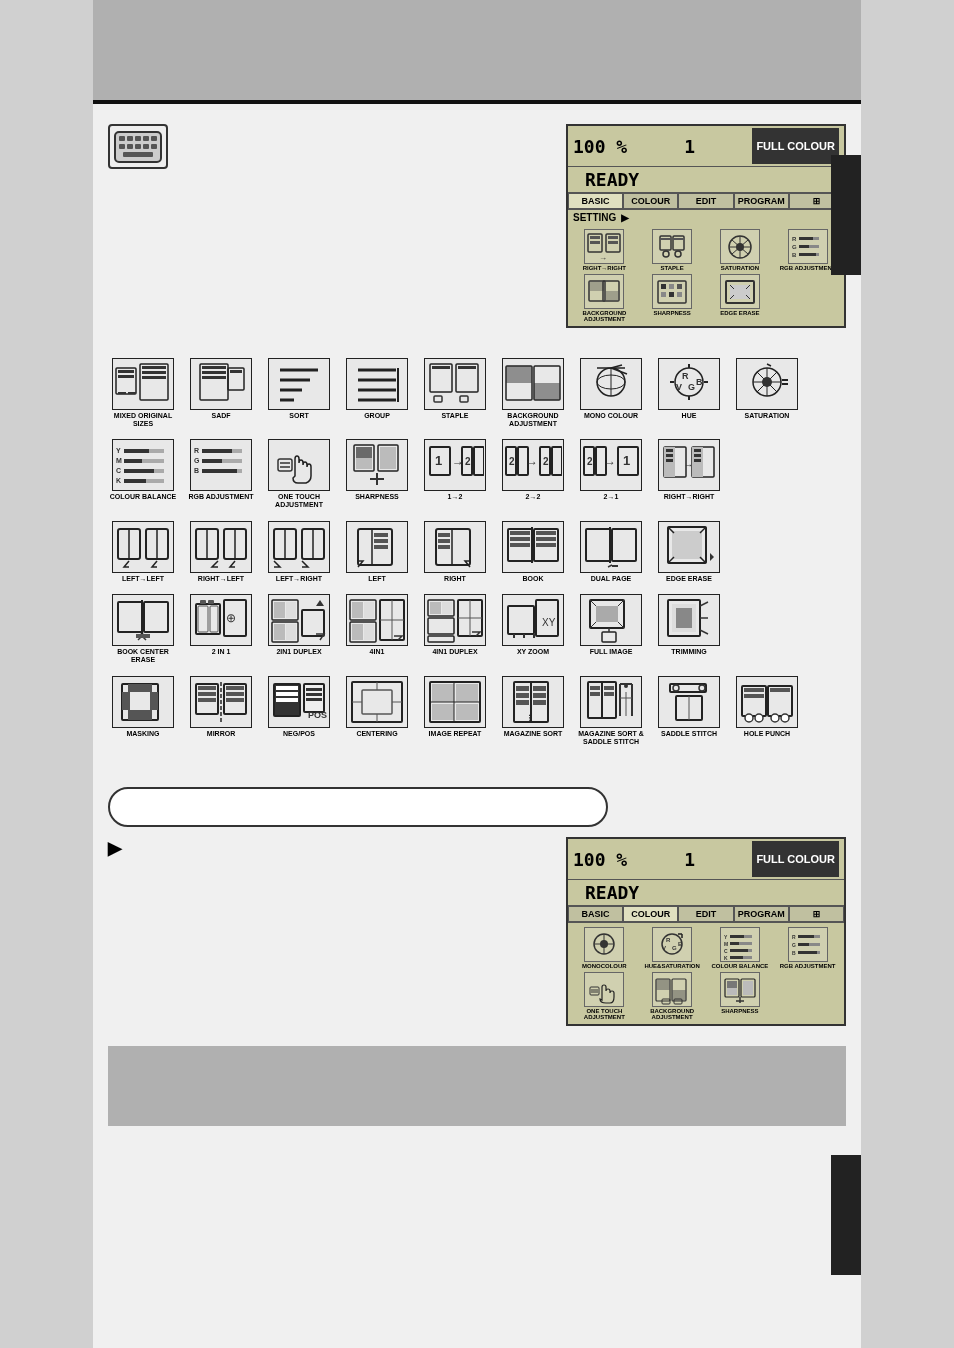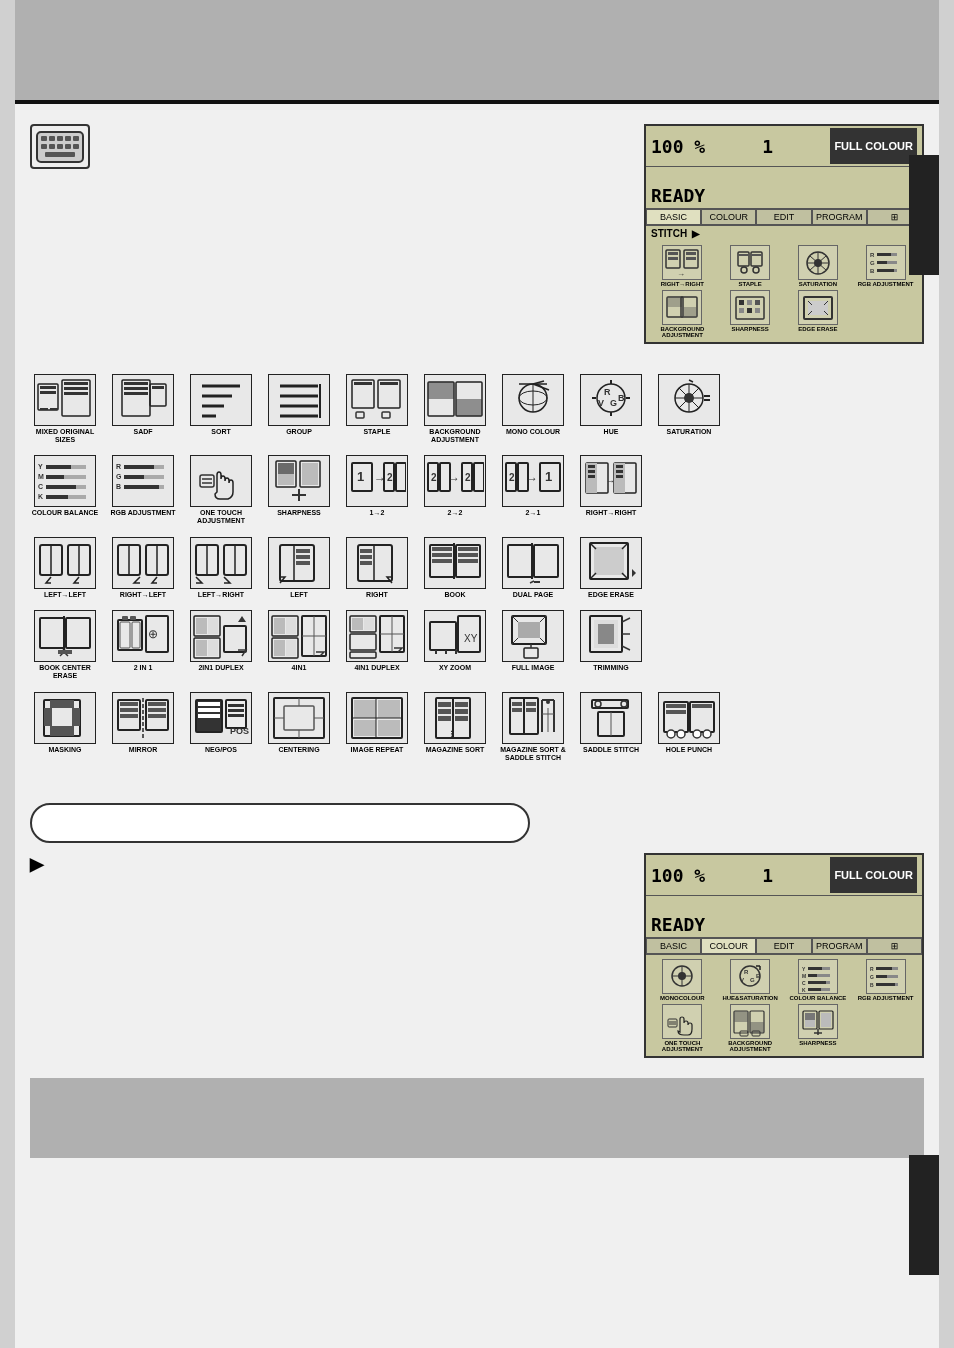--- a/index.html
+++ b/index.html
@@ -6,21 +6,21 @@
     body {
       width: 954px;
       min-height: 1348px;
       background: #d0d0d0;
       font-family: Arial, sans-serif;
       position: relative;
       overflow-x: hidden;
     }
 
     .page-content {
-      width: 924px;
+      width: 768px;
       margin: 0 auto;
       background: #f0f0f0;
       min-height: 1348px;
       position: relative;
     }
 
     
     .right-tab {
       position: absolute;
       right: 0;
@@ -122,37 +122,36 @@
       font-weight: bold;
       background: #333;
       color: #fff;
       padding: 12px 4px;
     }
 
     .lcd-ready {
       font-size: 18px;
       font-weight: bold;
       font-family: monospace;
-      padding: 2px 5px;
+      padding: 2px 17px;
       background: #c8c8a0;
       border-bottom: 1px solid #555;
-      margin-top: 16px;
     }
 
     .lcd-tabs {
       display: flex;
       background: #a0a080;
       border-bottom: 1px solid #555;
     }
 
     .lcd-tab {
       flex: 1;
       text-align: center;
       font-size: 9px;
-      font-weight: normal;
+      font-weight: bold;
       padding: 2px 1px;
       border: 1px solid #555;
       cursor: pointer;
       background: #c0c0a0;
     }
 
     .lcd-tab.active {
       background: #e0e0c0;
     }
 
@@ -302,21 +301,21 @@
         </div>
         <div class="lcd-ready">READY</div>
         <div class="lcd-tabs">
           <div class="lcd-tab active">BASIC</div>
           <div class="lcd-tab">COLOUR</div>
           <div class="lcd-tab">EDIT</div>
           <div class="lcd-tab">PROGRAM</div>
           <div class="lcd-tab">⊞</div>
         </div>
         <div class="lcd-setting-row">
-          <span>STITCH</span>
+          <span>SETTING</span>
           <span>▶</span>
         </div>
 
         <div style="display:grid; grid-template-columns: repeat(4,1fr); gap:3px; padding:4px;">
 
           <div class="lcd-icon-item">
             <div class="lcd-icon-box">
               <svg width="36" height="30" viewBox="0 0 36 30">
                 <rect x="2" y="2" width="14" height="18" rx="1" fill="none" stroke="#333" stroke-width="1.5"></rect>
                 <rect x="4" y="4" width="10" height="3" fill="#555"></rect>

